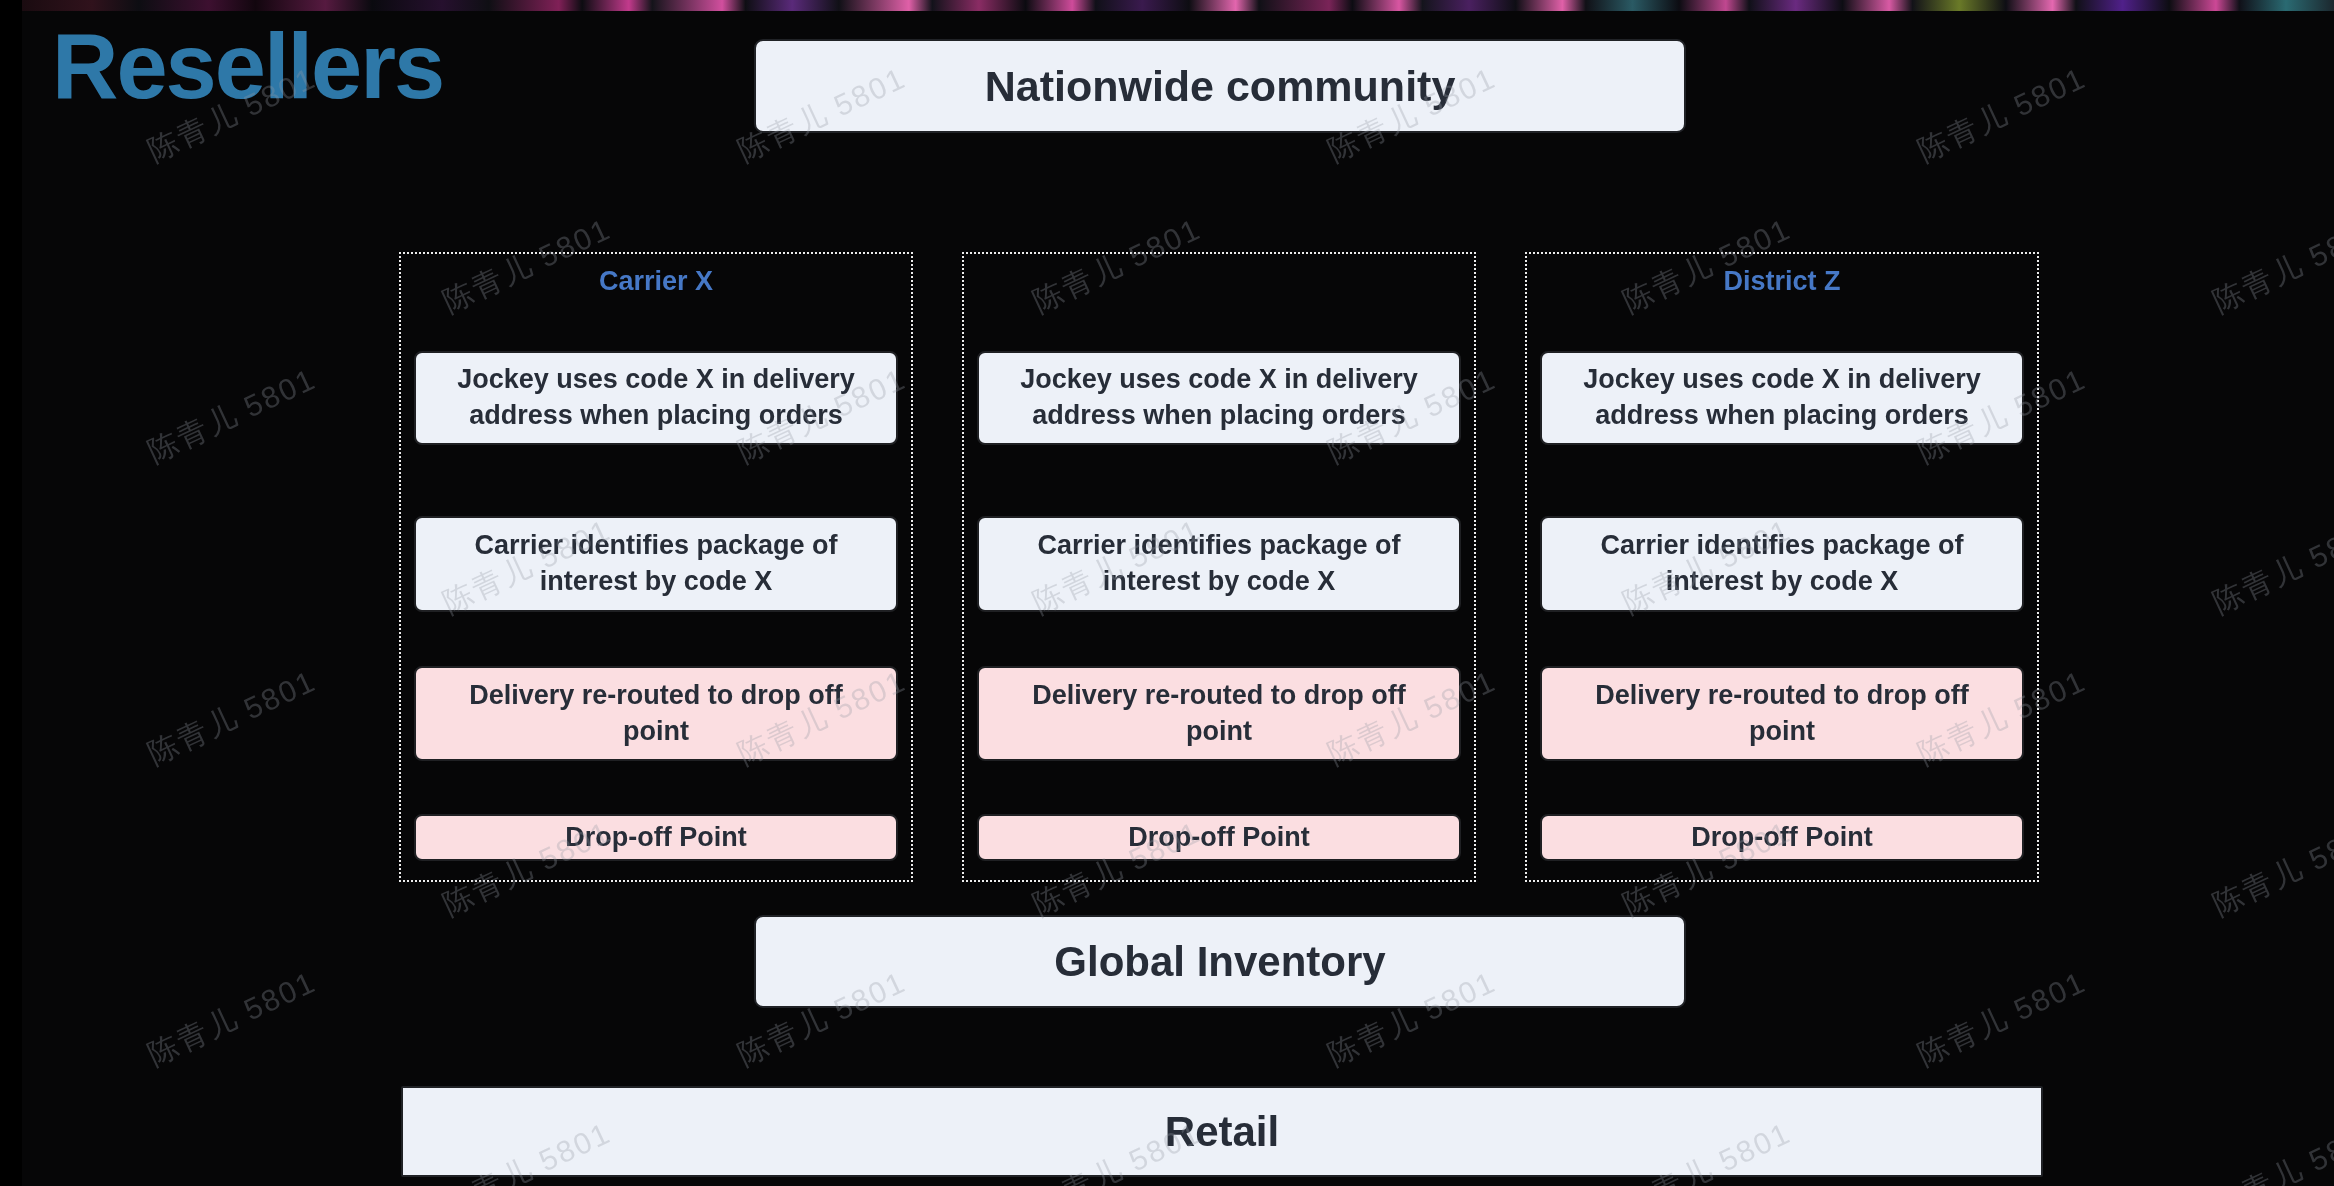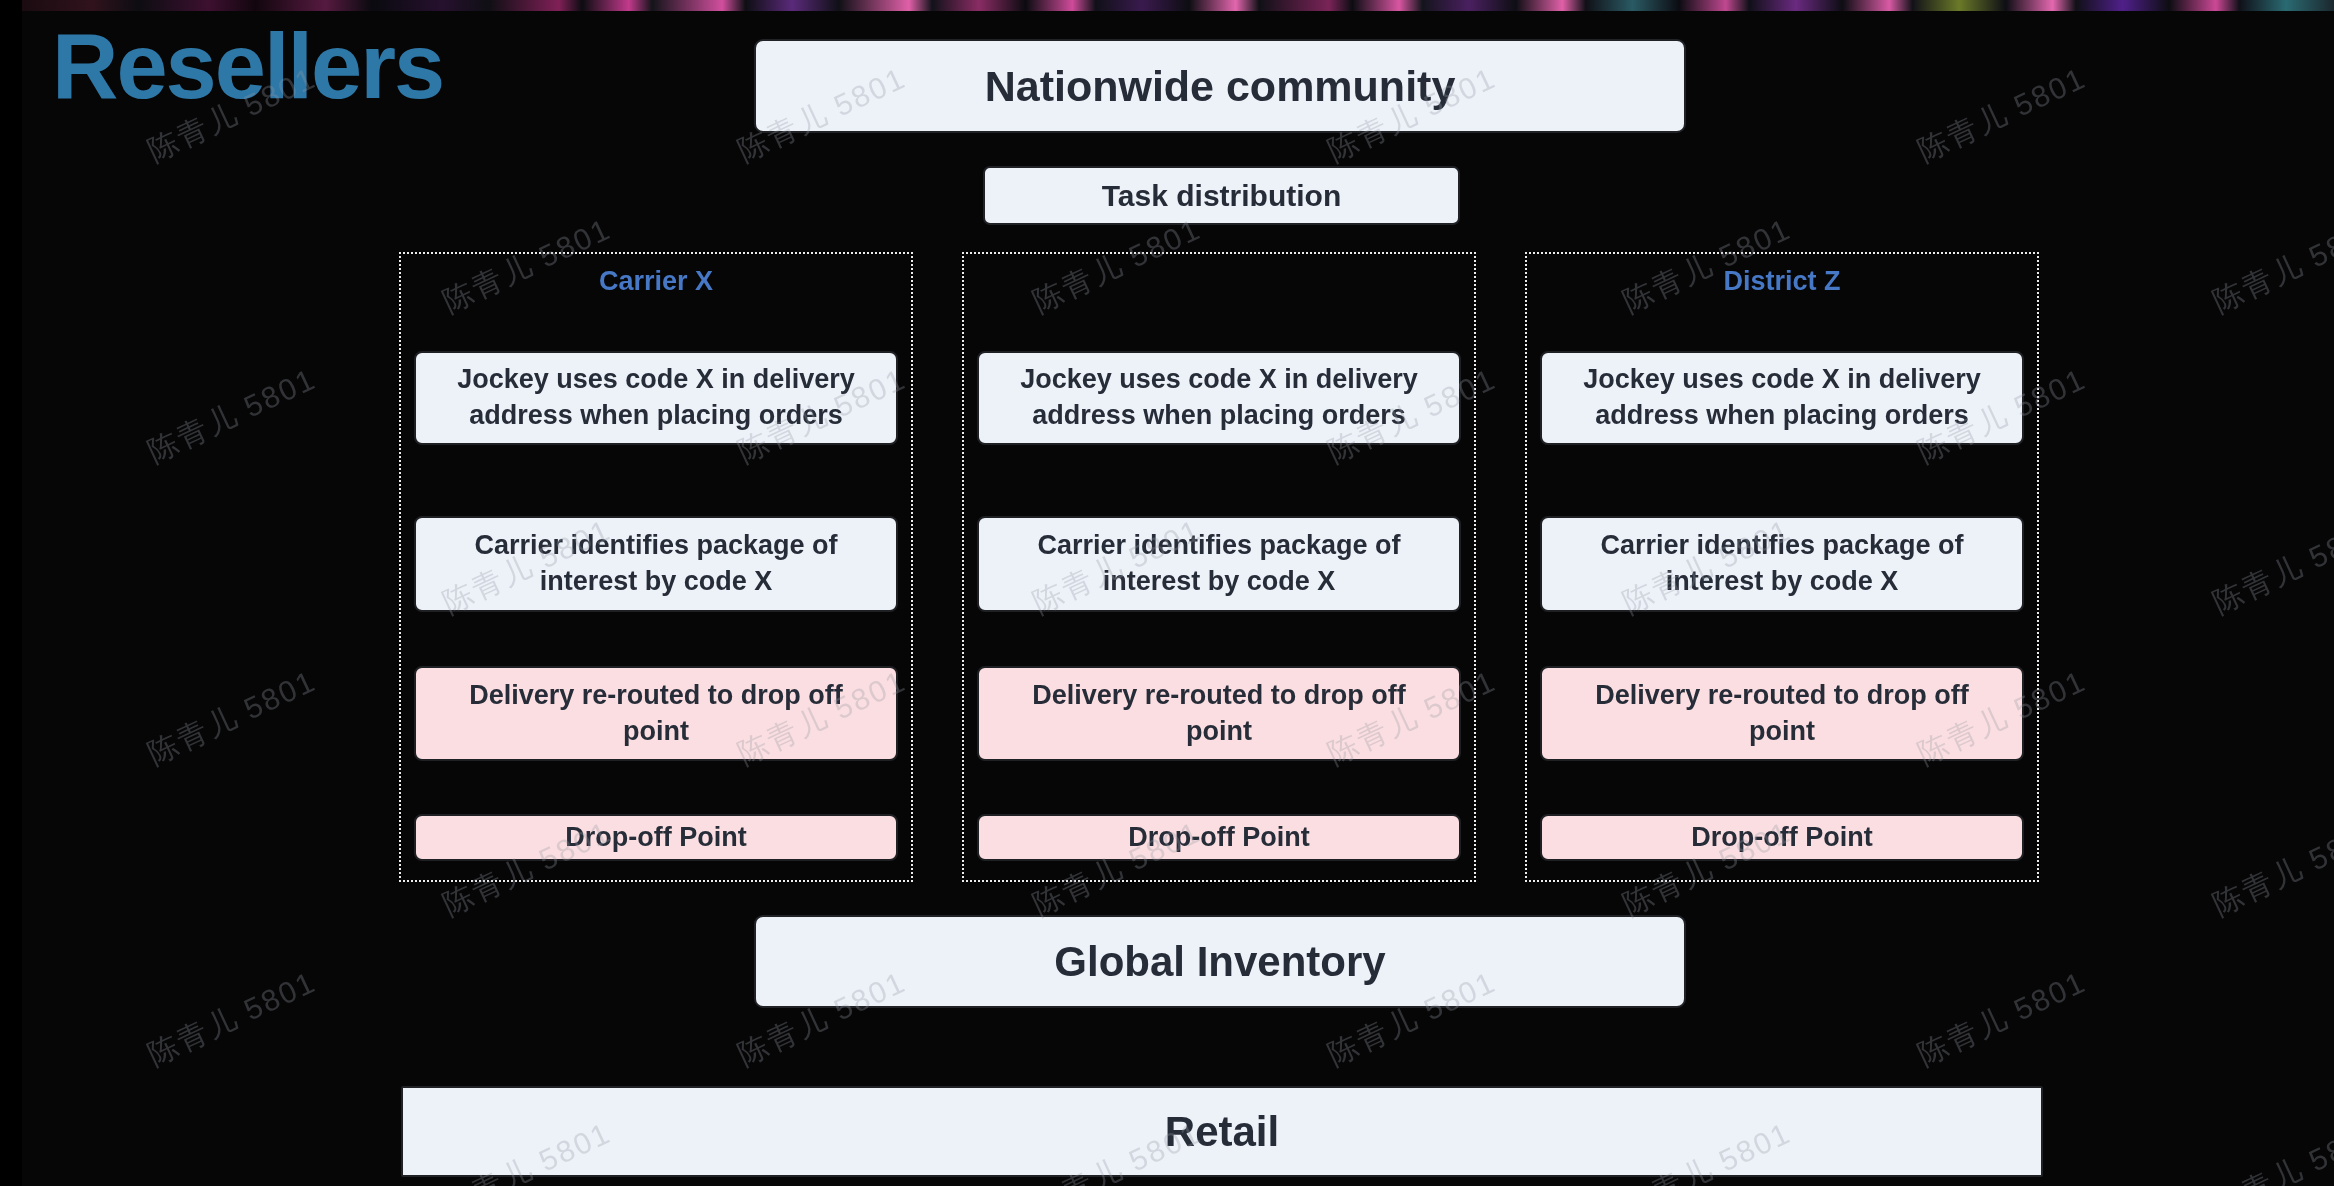--- a/index.html
+++ b/index.html
@@ -80,21 +80,20 @@
 <body>
 
 <div class="stage">
 
   <div class="top-strip"></div>
 
   <h1 class="title">Resellers</h1>
 
   <div class="node nationwide">Nationwide community</div>
 
-  <div class="node task">Task distribution</div>
 
   <section class="district d0">
     <div class="district-label">Carrier X</div>
     <div class="step s0">Jockey uses code X in delivery address when placing orders</div>
     <div class="step s1">Carrier identifies package of interest by code X</div>
     <div class="step s2 pink">Delivery re-routed to drop off point</div>
     <div class="step s3 pink">Drop-off Point</div>
   </section>
 
   <section class="district d1">

